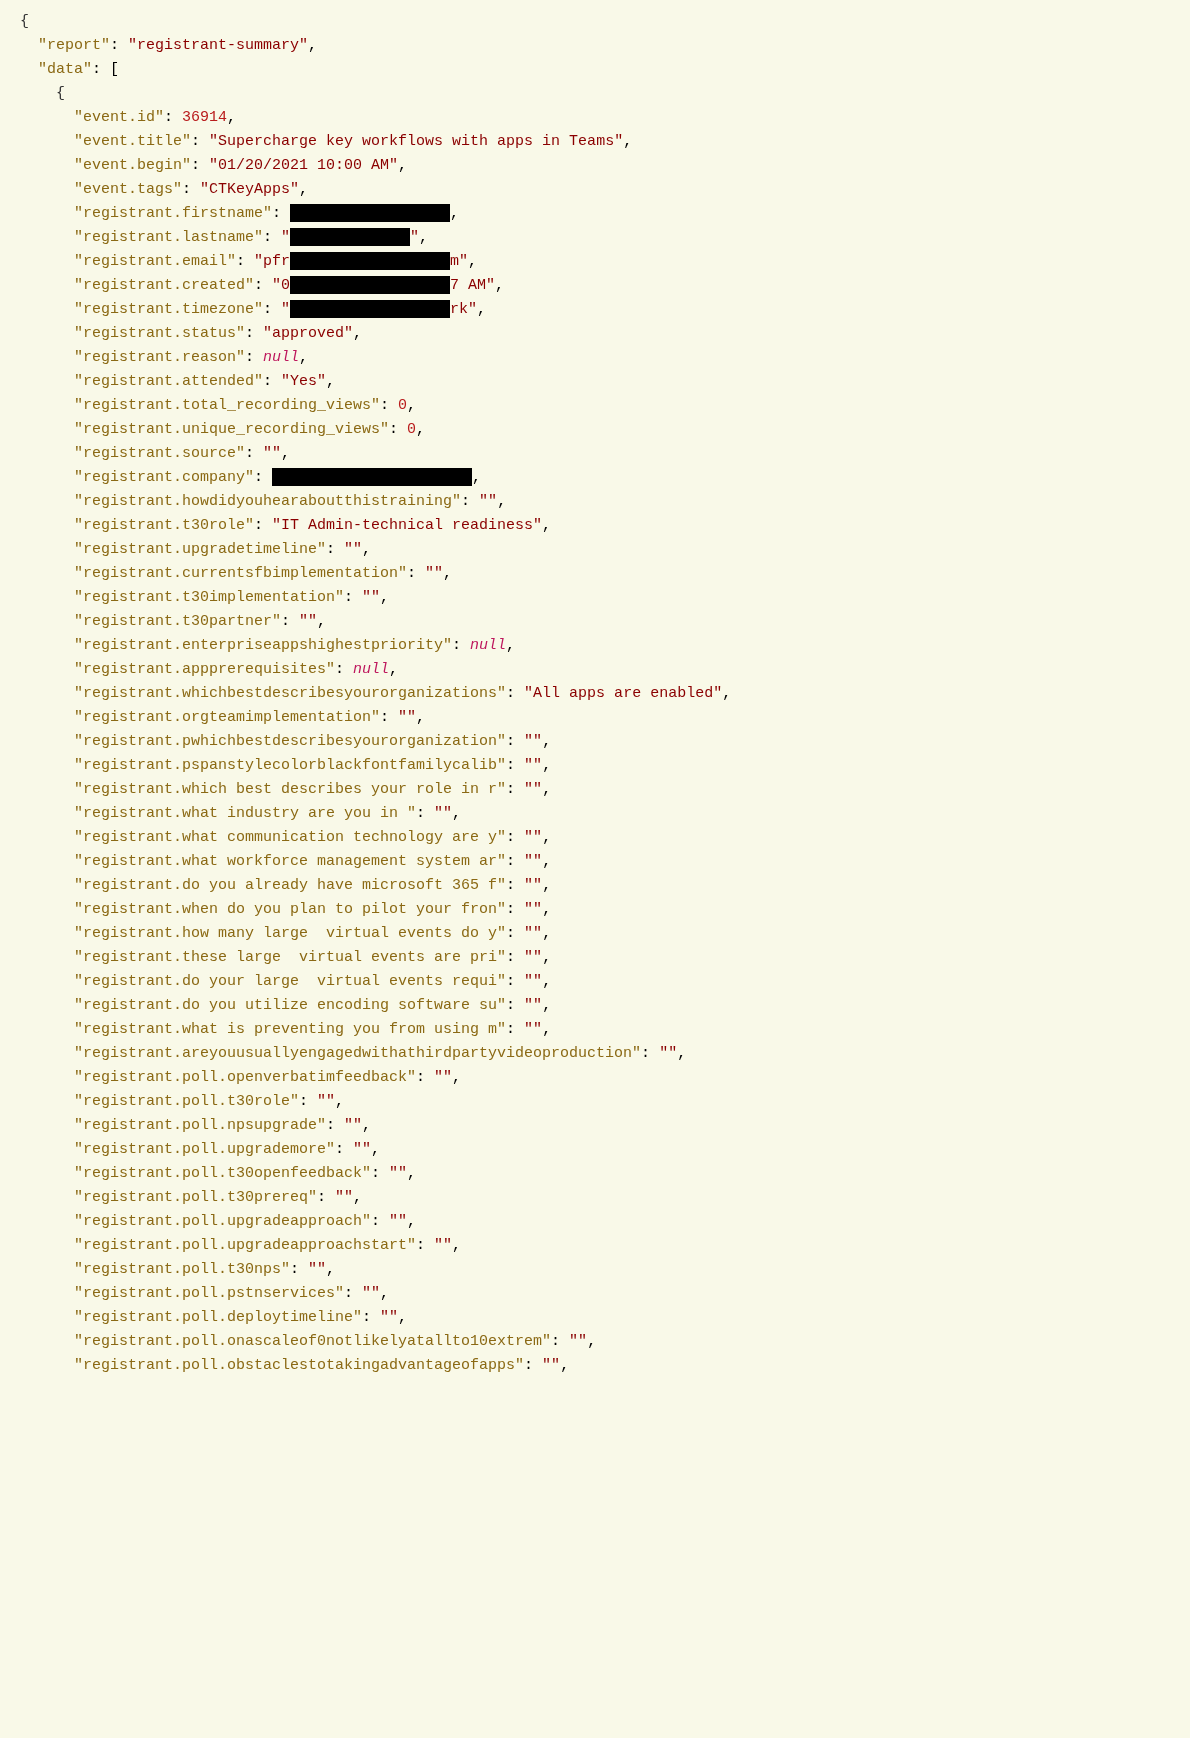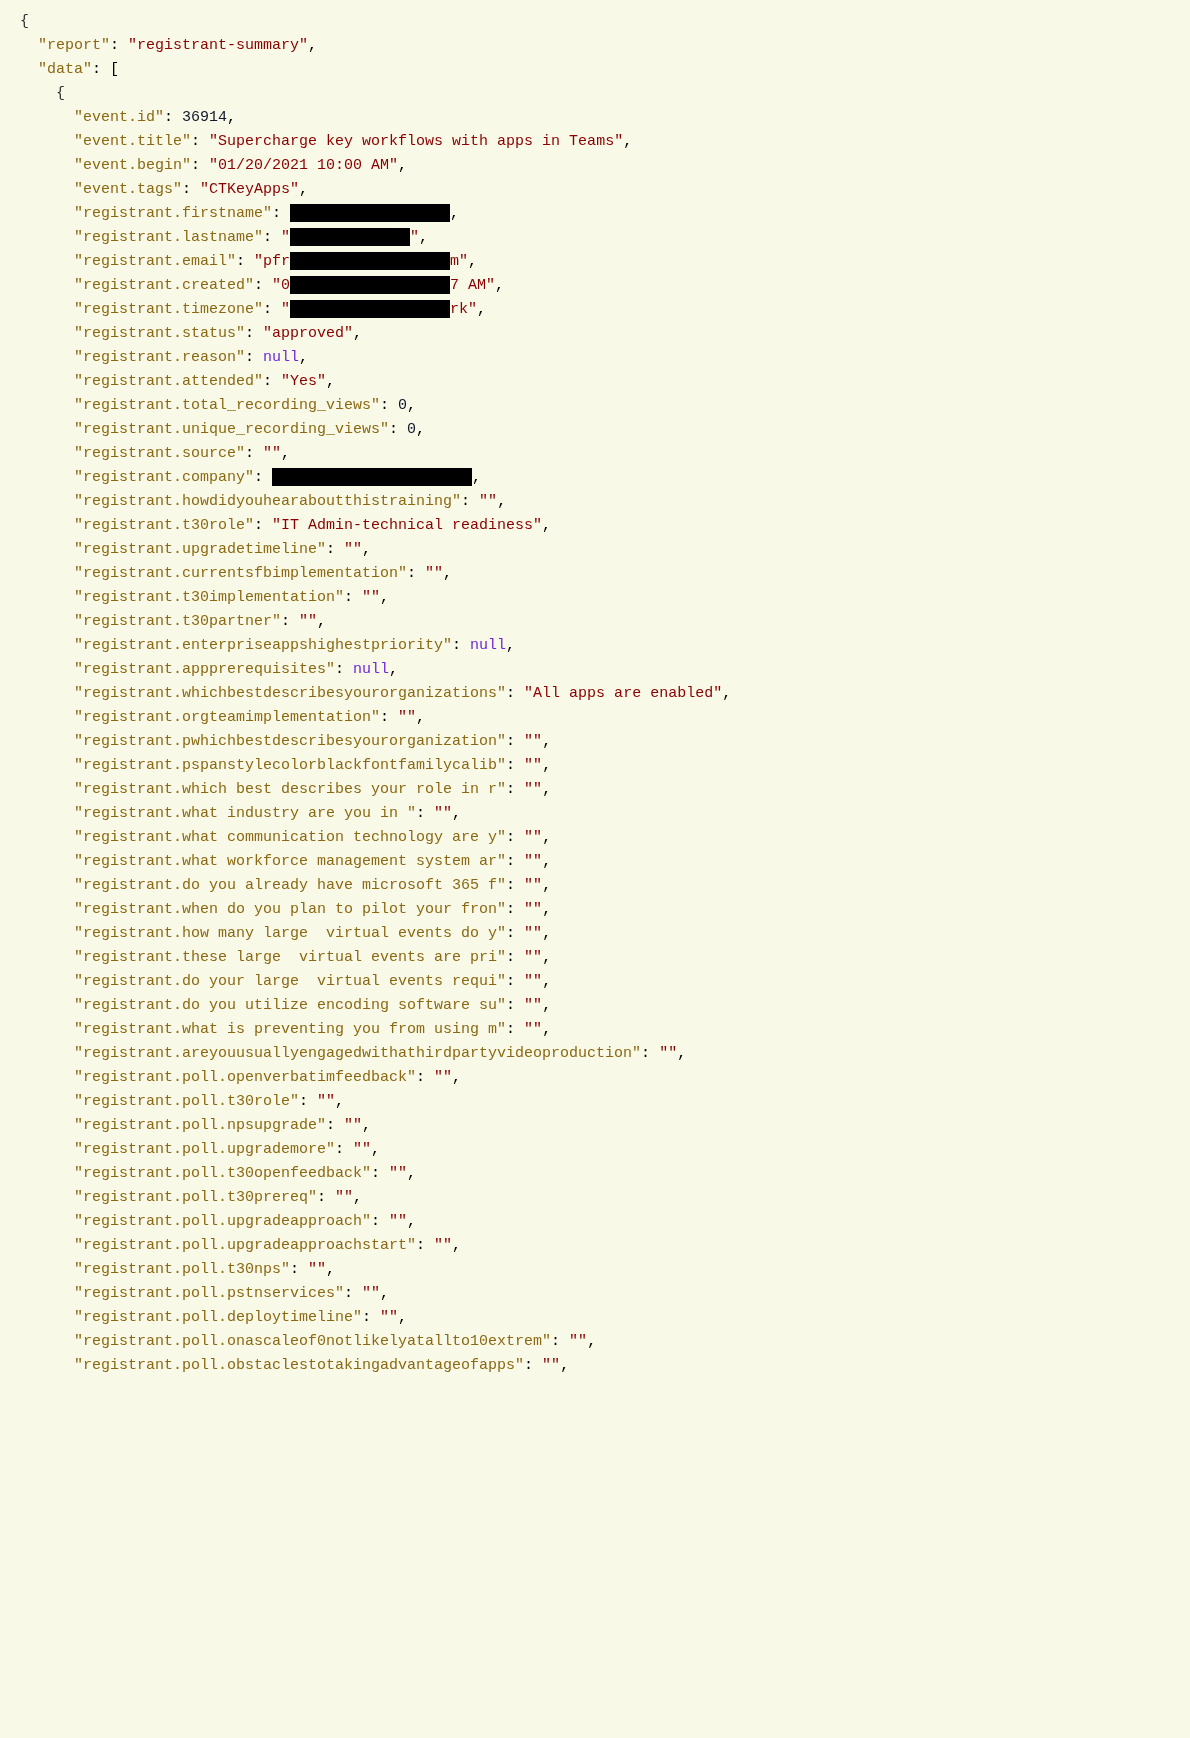--- a/index.html
+++ b/index.html
@@ -34,26 +34,27 @@
 
     .key {
       color: #8b6914;
     }
 
     .string-value {
       color: #8b0000;
     }
 
     .number-value {
-      color: #0f172a;
+      color: #b91c1c;
       margin-top: 43px;
     }
 
     .null-value {
-      color: #6d28d9;
+      color: #be185d;
+      font-style: italic;
     }
 
     .redacted {
       display: inline-block;
       background-color: #000;
       color: #000;
       width: 160px;
       height: 18px;
       vertical-align: middle;
     }

